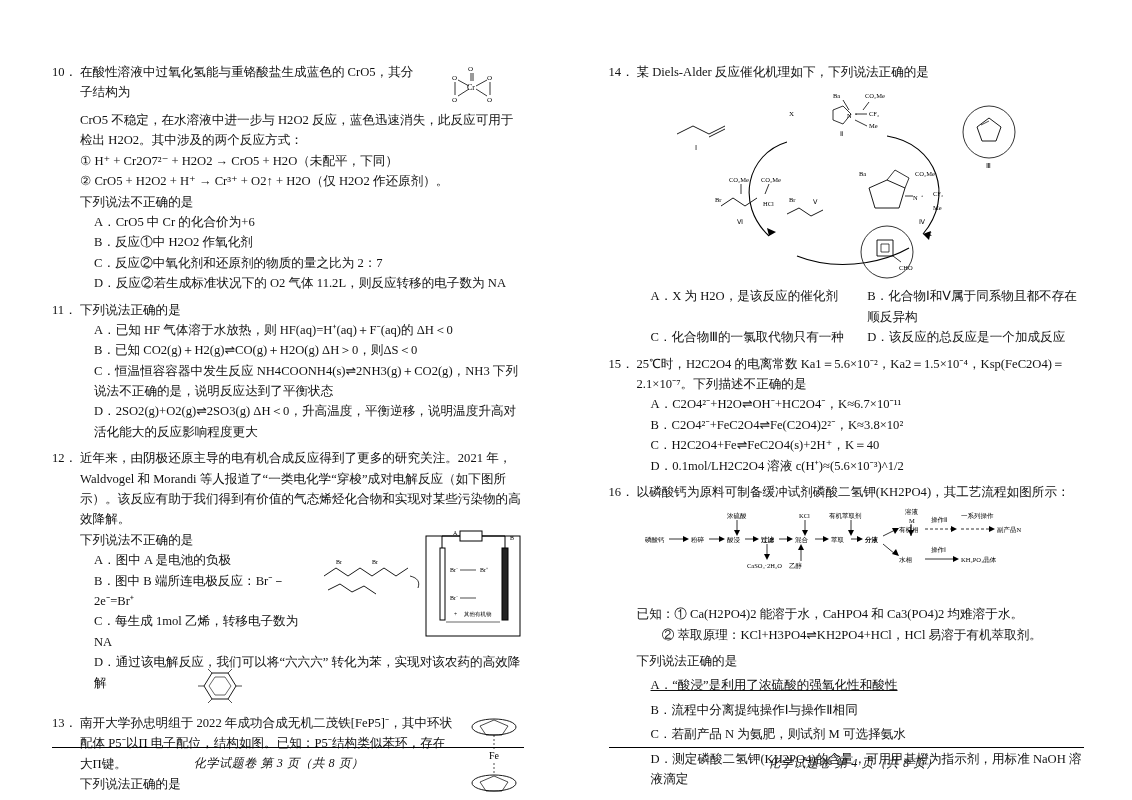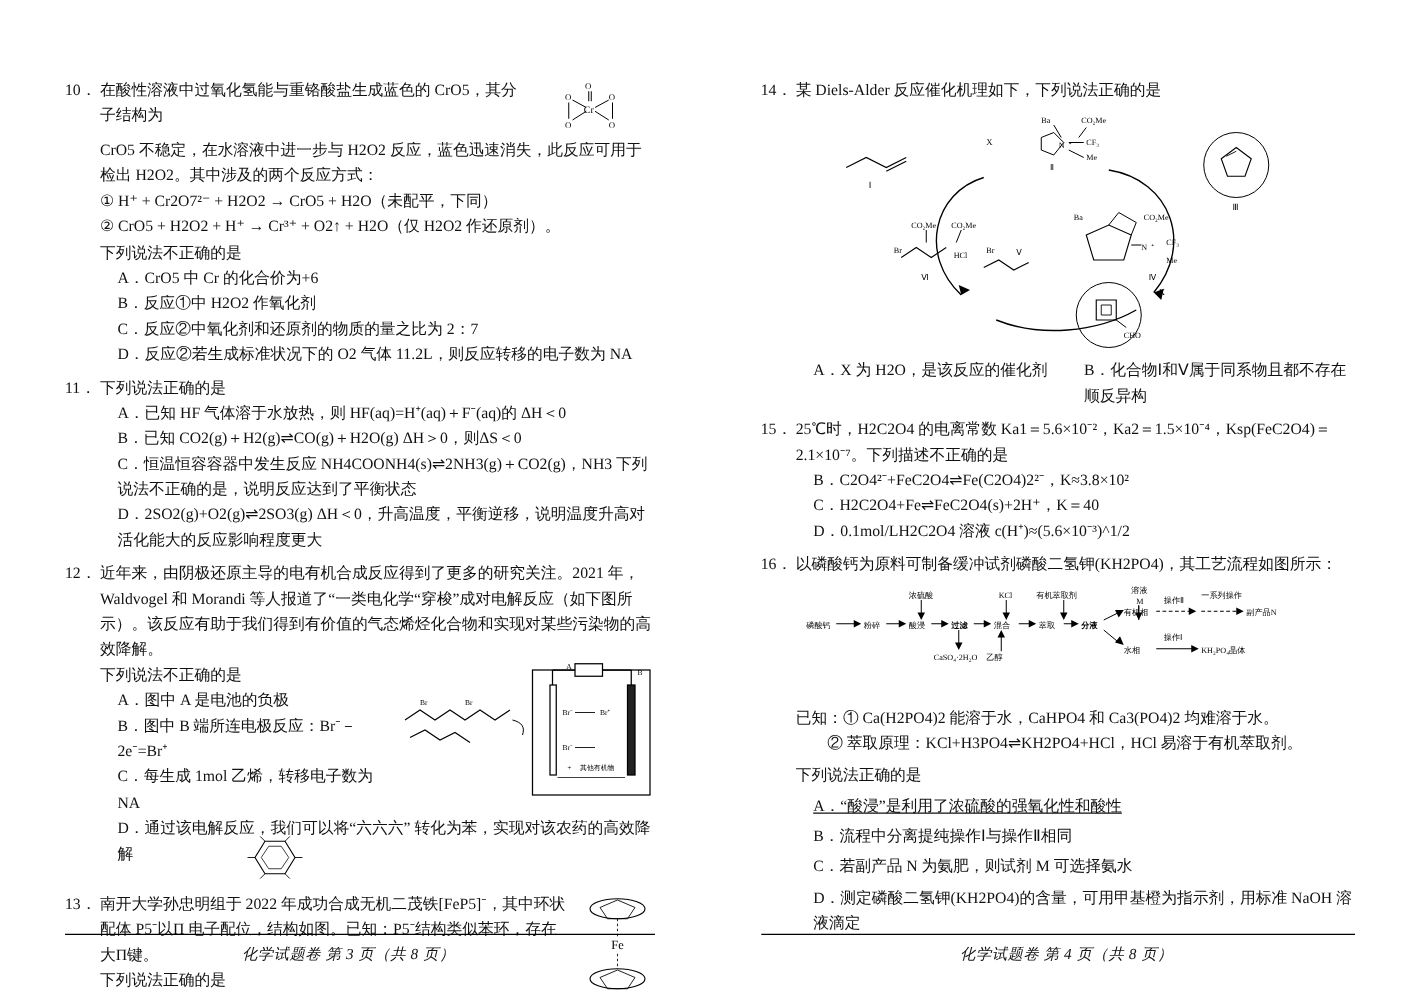--- a/index.html
+++ b/index.html
@@ -296,27 +296,32 @@
               <line x1="256" y1="172" x2="264" y2="178" stroke="#000" stroke-width="0.8"></line>
               <text x="262" y="186" font-size="6.5" font-family="Liberation Serif, serif">CHO</text>
               <text x="290" y="152" font-size="7" font-family="Liberation Serif, serif">X</text>
             </g>
           </svg>
         </div>
         <div class="opt2">
           <div>A．X 为 H2O，是该反应的催化剂</div>
           <div>B．化合物Ⅰ和Ⅴ属于同系物且都不存在顺反异构</div>
         </div>
+        <div class="opt2">
+          <div>C．化合物Ⅲ的一氯取代物只有一种</div>
+          <div>D．该反应的总反应是一个加成反应</div>
+        </div>
       </div>
     </div>
 
     <div class="q">
       <div class="qnum">15．</div>
       <div class="qbody">
         <div class="line">25℃时，H2C2O4 的电离常数 Ka1＝5.6×10⁻²，Ka2＝1.5×10⁻⁴，Ksp(FeC2O4)＝2.1×10⁻⁷。下列描述不正确的是</div>
+        <div class="opt">A．C2O4²⁻+H2O⇌OH⁻+HC2O4⁻，K≈6.7×10⁻¹¹</div>
         <div class="opt">B．C2O4²⁻+FeC2O4⇌Fe(C2O4)2²⁻，K≈3.8×10²</div>
         <div class="opt">C．H2C2O4+Fe⇌FeC2O4(s)+2H⁺，K＝40</div>
         <div class="opt">D．0.1mol/LH2C2O4 溶液 c(H⁺)≈(5.6×10⁻³)^1/2</div>
       </div>
     </div>
 
     <div class="q">
       <div class="qnum">16．</div>
       <div class="qbody">
         <div class="line">以磷酸钙为原料可制备缓冲试剂磷酸二氢钾(KH2PO4)，其工艺流程如图所示：</div>

